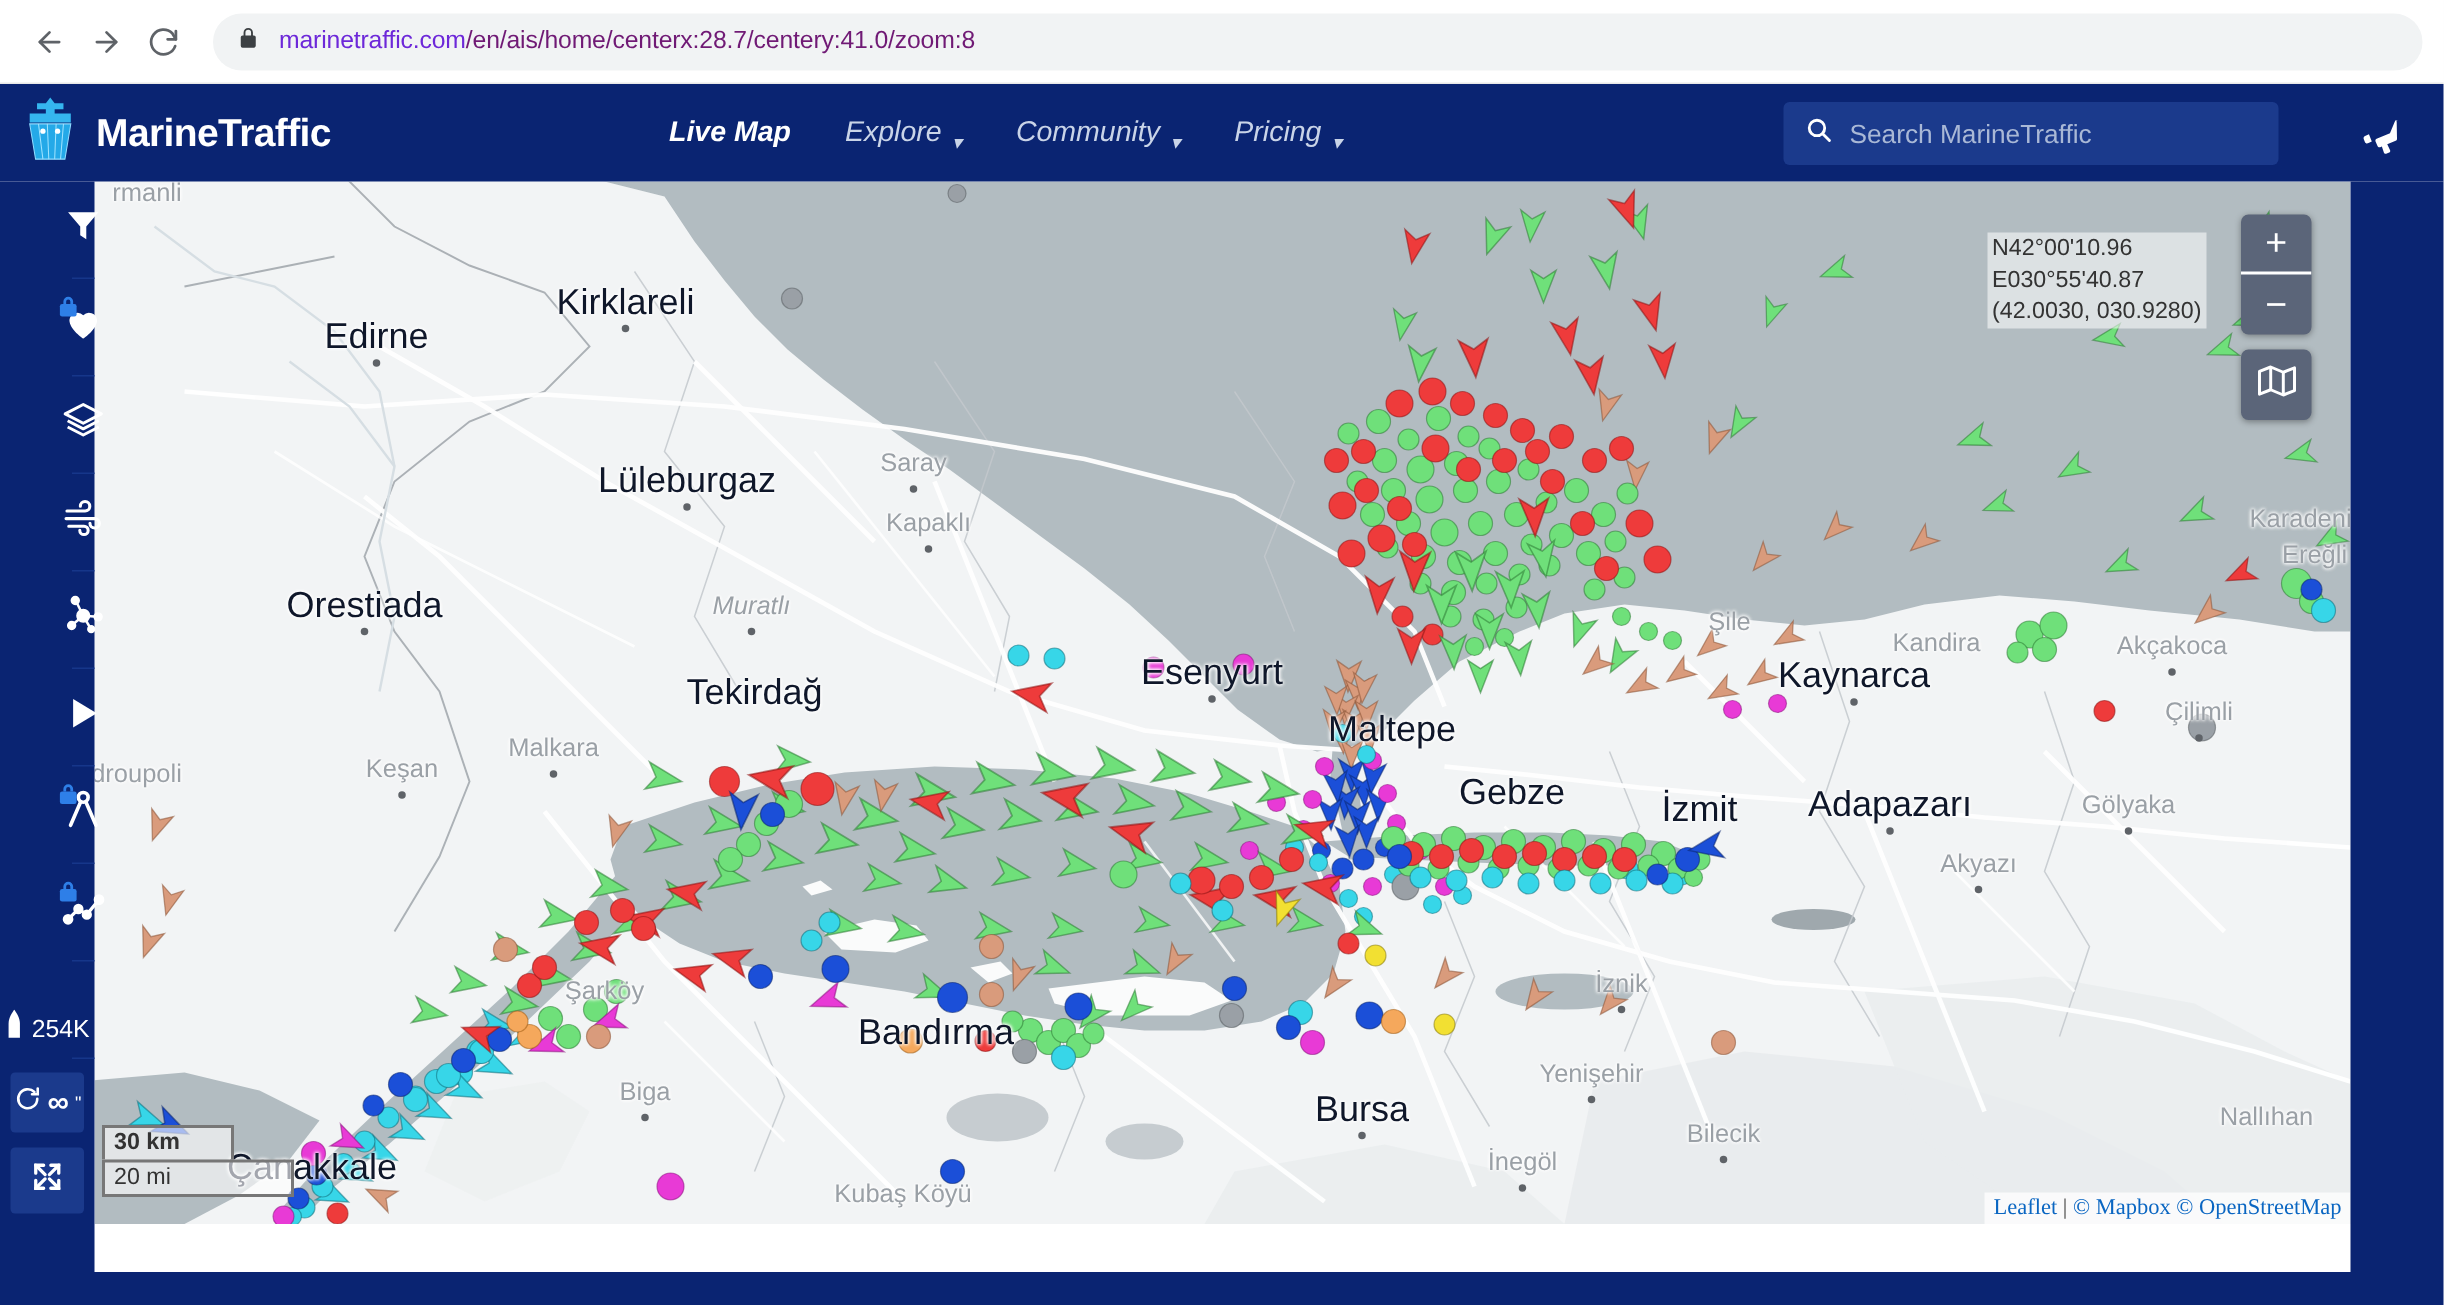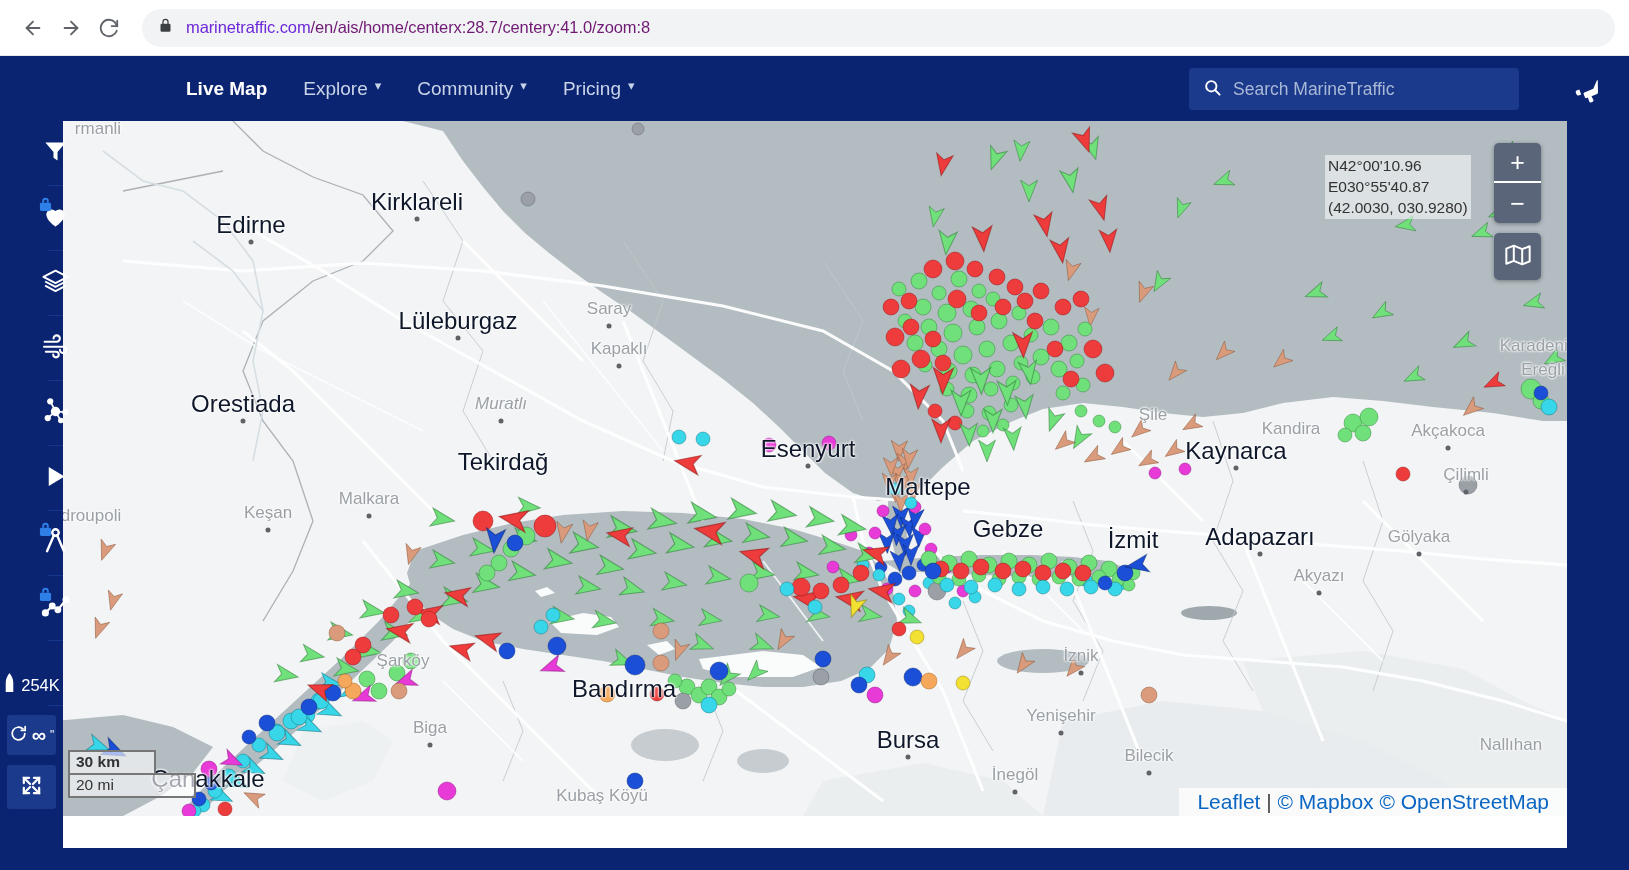--- a/index.html
+++ b/index.html
@@ -67,22 +67,23 @@
     letter-spacing: -0.4px;
   }
   .mt-nav {
     display: flex; align-items: center;
     gap: 36px;
     margin-left: 186px;
   }
   .mt-nav-item {
     color: #c9d4e8;
     font-size: 19px;
-    display: flex; align-items: flex-start; gap: 7px;
+    display: flex; align-items: flex-end; gap: 7px;
     white-space: nowrap;
+    font-style: italic;
   }
   .mt-nav-item.active { color: #ffffff; font-weight: bold; }
   .caret { font-size: 13px; line-height: 1; position: relative; top: 1px; }
   .search-box {
     position: absolute; right: 110px; top: 12px;
     width: 330px; height: 42px;
     background: #1b3a8c;
     border-radius: 4px;
     display: flex; align-items: center;
     padding: 0 14px;
@@ -219,24 +220,25 @@
     padding: 1px 6px 2px 6px;
   }
   .scale-km { width: 88px; border: 2px solid #777; border-bottom: none; font-weight: bold; }
   .scale-mi { width: 128px; border: 2px solid #777; border-top: 2px solid #777; }
 
   
   .attrib {
     position: absolute;
     right: 0; bottom: 0;
     background: rgba(255,255,255,0.75);
-    font-size: 21px;
-    padding: 2px 18px;
+    font-size: 15px;
+    padding: 2px 6px;
     color: #0a66c2;
     white-space: nowrap;
+    font-family: Liberation Serif, serif;
   }
   .attrib .sep { color:#444; }
 
   
   .bottom-strip {
     position: absolute;
     left: 0; top: 848px;
     width: 1629px; height: 22px;
     background: #0a2472;
     z-index: 28;
@@ -281,20 +283,33 @@
     <span class="lock-icon">
       <svg width="15" height="15" viewBox="0 0 24 24" fill="currentColor">
           <path d="M12 1a5 5 0 0 0-5 5v3H6a2 2 0 0 0-2 2v9a2 2 0 0 0 2 2h12a2 2 0 0 0 2-2v-9a2 2 0 0 0-2-2h-1V6a5 5 0 0 0-5-5zm0 2a3 3 0 0 1 3 3v3H9V6a3 3 0 0 1 3-3z"></path>
         </svg>
     </span>
     <span class="url-text"><span class="dom">marinetraffic.com</span><span class="path">/en/ais/home/centerx:28.7/centery:41.0/zoom:8</span></span>
   </div>
 </div>
 
 <div class="mt-header">
+  <div class="brand">
+    <span class="brand-logo">
+      <svg width="47" height="47" viewBox="0 0 48 48">
+        <path d="M24 2 L27 6 L33 6 L33 10 L27 10 L27 13 L38 13 L38 19 L10 19 L10 13 L21 13 L21 10 L15 10 L15 6 L21 6 Z" fill="#35b6ef"></path>
+        <path d="M10 20 L38 20 L34 44 L14 44 Z" fill="#24a9e8"></path>
+        <path d="M10 20 L38 20 L34 44 L14 44 Z" fill="none" stroke="#8fdcff" stroke-width="0.7"></path>
+        <path d="M16 20 L19 44 M22 20 L23 44 M28 20 L27 44 M33 20 L31 44" stroke="#9fe3ff" stroke-width="0.7" fill="none"></path>
+        <circle cx="19" cy="25" r="1.8" fill="#ffffff"></circle>
+        <circle cx="29" cy="25" r="1.8" fill="#ffffff"></circle>
+      </svg>
+    </span>
+    <span class="brand-text">MarineTraffic</span>
+  </div>
 
   <nav class="mt-nav">
     <div class="mt-nav-item active">
       <span>Live Map</span>
     </div>
     <div class="mt-nav-item">
       <span>Explore</span>
       <span class="caret">▾</span>
     </div>
     <div class="mt-nav-item">

